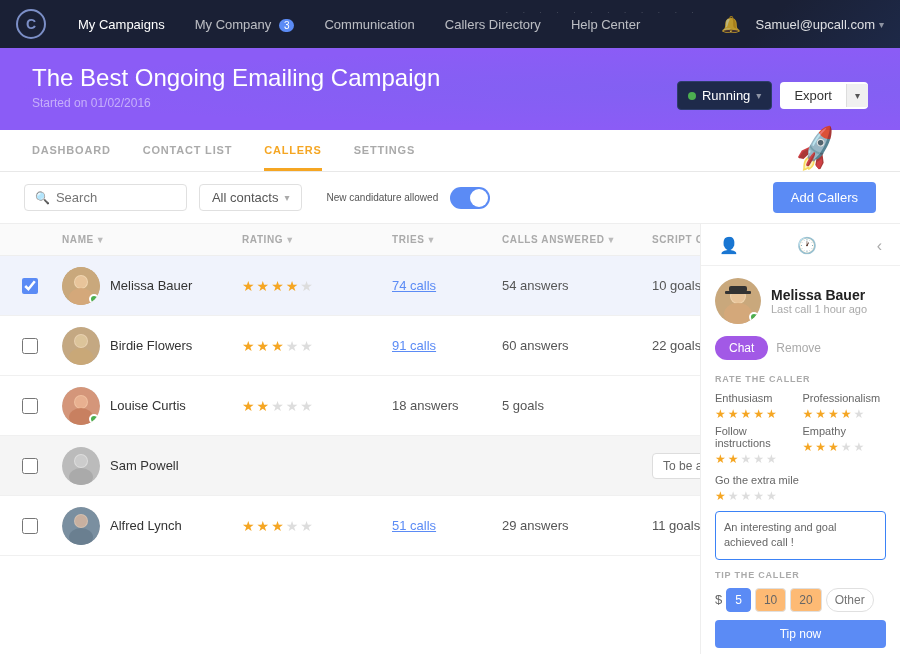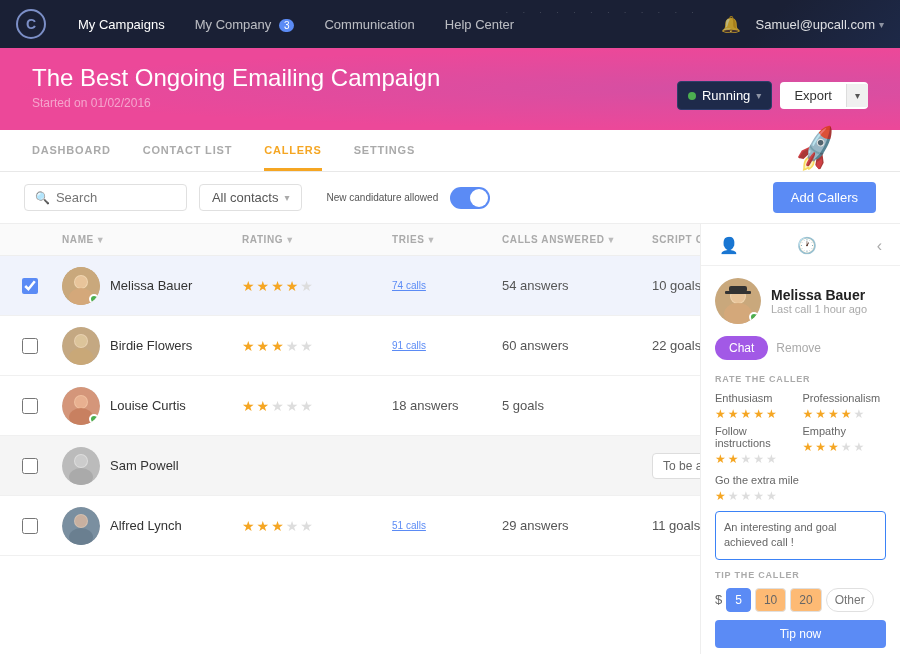--- a/index.html
+++ b/index.html
@@ -87,21 +87,21 @@
       color: rgba(255,255,255,0.85);
       font-size: 13px;
       display: flex;
       align-items: center;
       gap: 4px;
       cursor: pointer;
     }
 
     
     .page-header {
-      background: #ec4899;
+      background: #8b5cf6;
       padding: 16px 32px 20px;
       display: flex;
       align-items: flex-end;
       justify-content: space-between;
       position: relative;
       overflow: hidden;
     }
     .page-header::after {
       content: '';
       position: absolute;
@@ -355,21 +355,21 @@
     .stars {
       display: flex;
       gap: 2px;
     }
     .star { font-size: 14px; }
     .star.filled { color: #f5a623; }
     .star.empty { color: #ddd; }
     .tries-link {
       color: #5b8bf5;
       text-decoration: underline;
-      font-size: 10px;
+      font-size: 13px;
       cursor: pointer;
     }
     .cell-text { font-size: 13px; color: #555; }
     .checkbox { width: 16px; height: 16px; accent-color: #5b8bf5; }
     .approve-badge {
       display: flex;
       align-items: center;
       gap: 6px;
       background: #fff;
       border: 1px solid #ddd;
@@ -555,20 +555,21 @@
   <div class="logo-icon">
     <span>C</span>
   </div>
   <div class="nav-links">
     <span class="nav-link active">My Campaigns</span>
     <span class="nav-link">
       <span>My Company</span>
       <span class="nav-badge">3</span>
     </span>
     <span class="nav-link">Communication</span>
+    <span class="nav-link">Callers Directory</span>
     <span class="nav-link">Help Center</span>
   </div>
   <div class="nav-right">
     <span class="bell-icon">🔔</span>
     <span class="user-label">
       <span>Samuel@upcall.com</span>
       <span style="font-size:10px; color:rgba(255,255,255,0.5);">▾</span>
     </span>
   </div>
 </nav>

